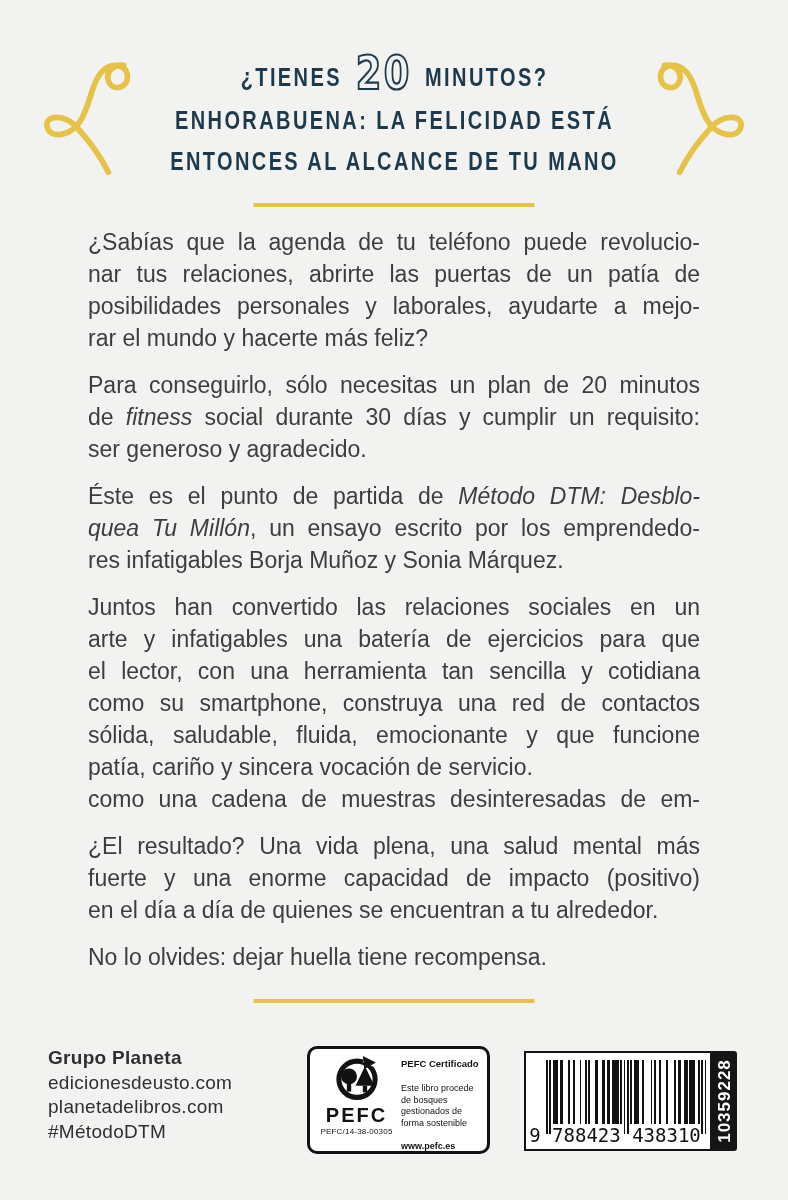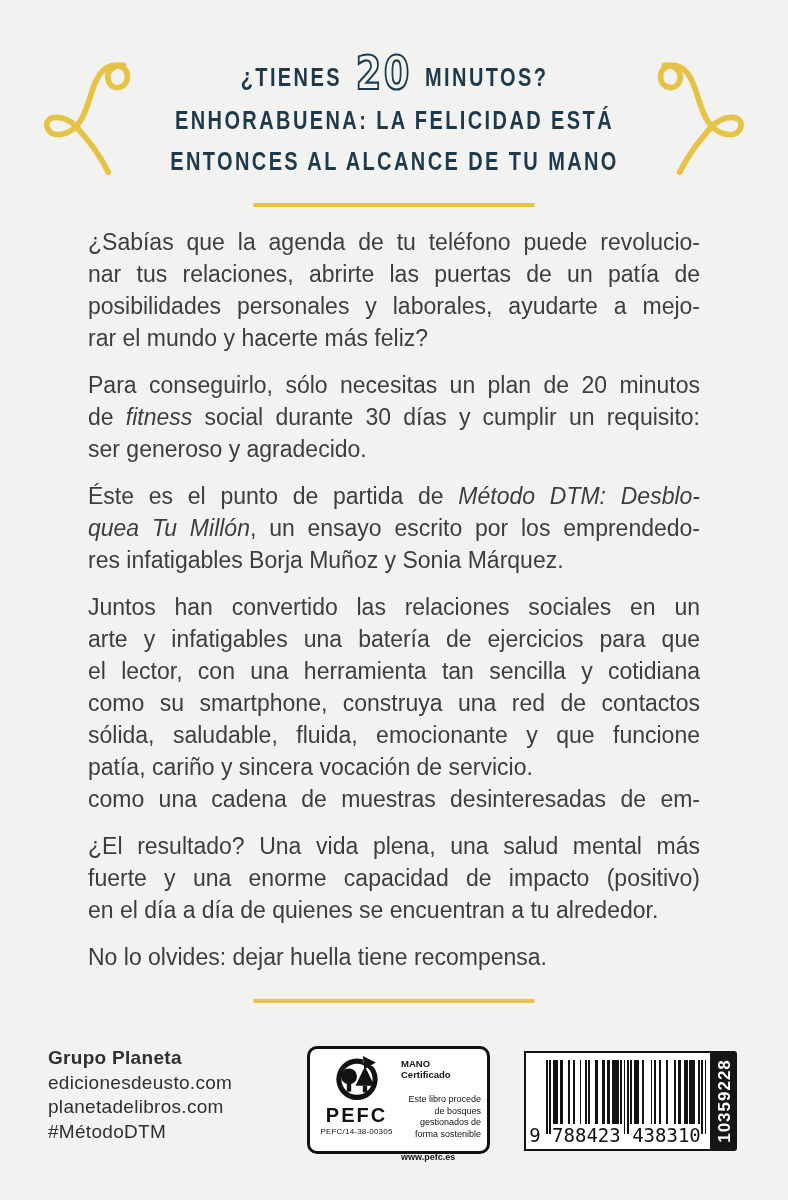--- a/index.html
+++ b/index.html
@@ -75,21 +75,21 @@
     position:absolute;left:307px;top:1046px;width:183px;height:108px;
     background:#ffffff;border:3px solid #121212;border-radius:10px;
     display:flex;align-items:stretch;padding:7px 6px 5px 8px;
   }
   .pefc-left{width:84px;text-align:center;display:flex;flex-direction:column;align-items:center;}
   .pefc-left svg{width:58px;height:48px;}
   .pefc-word{font-weight:700;font-size:20px;letter-spacing:2px;color:#121212;line-height:22px;}
   .pefc-code{font-size:8px;color:#121212;letter-spacing:0.2px;margin-top:1px;}
   .pefc-right{flex:1;padding-left:6px;padding-top:2px;color:#121212;display:flex;flex-direction:column;}
   .pefc-cert{font-size:9.5px;font-weight:700;}
-  .pefc-claim{font-size:9px;line-height:11.5px;margin-top:14px;width:80px;text-align:right;}
+  .pefc-claim{font-size:9px;line-height:11.5px;margin-top:14px;width:80px;}
   .pefc-url{font-size:9px;font-weight:700;margin-top:12px;}
 
   .barcode{
     position:absolute;left:524px;top:1051px;height:100px;
     display:flex;
   }
   .barcode-white{
     width:186px;height:100px;background:#ffffff;
     border:2px solid #121212;border-right:none;
     position:relative;
@@ -205,21 +205,21 @@
         <polygon points="48,-1 66,8 50,17" fill="#121212"></polygon>
         <circle cx="29" cy="27" r="11" fill="#121212"></circle>
         <rect x="26" y="36" width="6" height="12" fill="#121212"></rect>
         <polygon points="51,13 64,40 38,40" fill="#121212"></polygon>
         <rect x="48" y="40" width="6" height="9" fill="#121212"></rect>
       </svg>
       <div class="pefc-word">PEFC</div>
       <div class="pefc-code">PEFC/14-38-00305</div>
     </div>
     <div class="pefc-right">
-      <div class="pefc-cert">MANO Certificado</div>
+      <div class="pefc-cert">PEFC Certificado</div>
       <div class="pefc-claim">Este libro procede de bosques gestionados de forma sostenible</div>
       <div class="pefc-url">www.pefc.es</div>
     </div>
   </div>
 
   <div class="barcode">
     <div class="barcode-white">
       <div class="bars">
           <div class="module" style="height: 74px; background: rgb(18, 18, 18);"></div>
           <div class="module" style="height: 74px; background: transparent;"></div>

